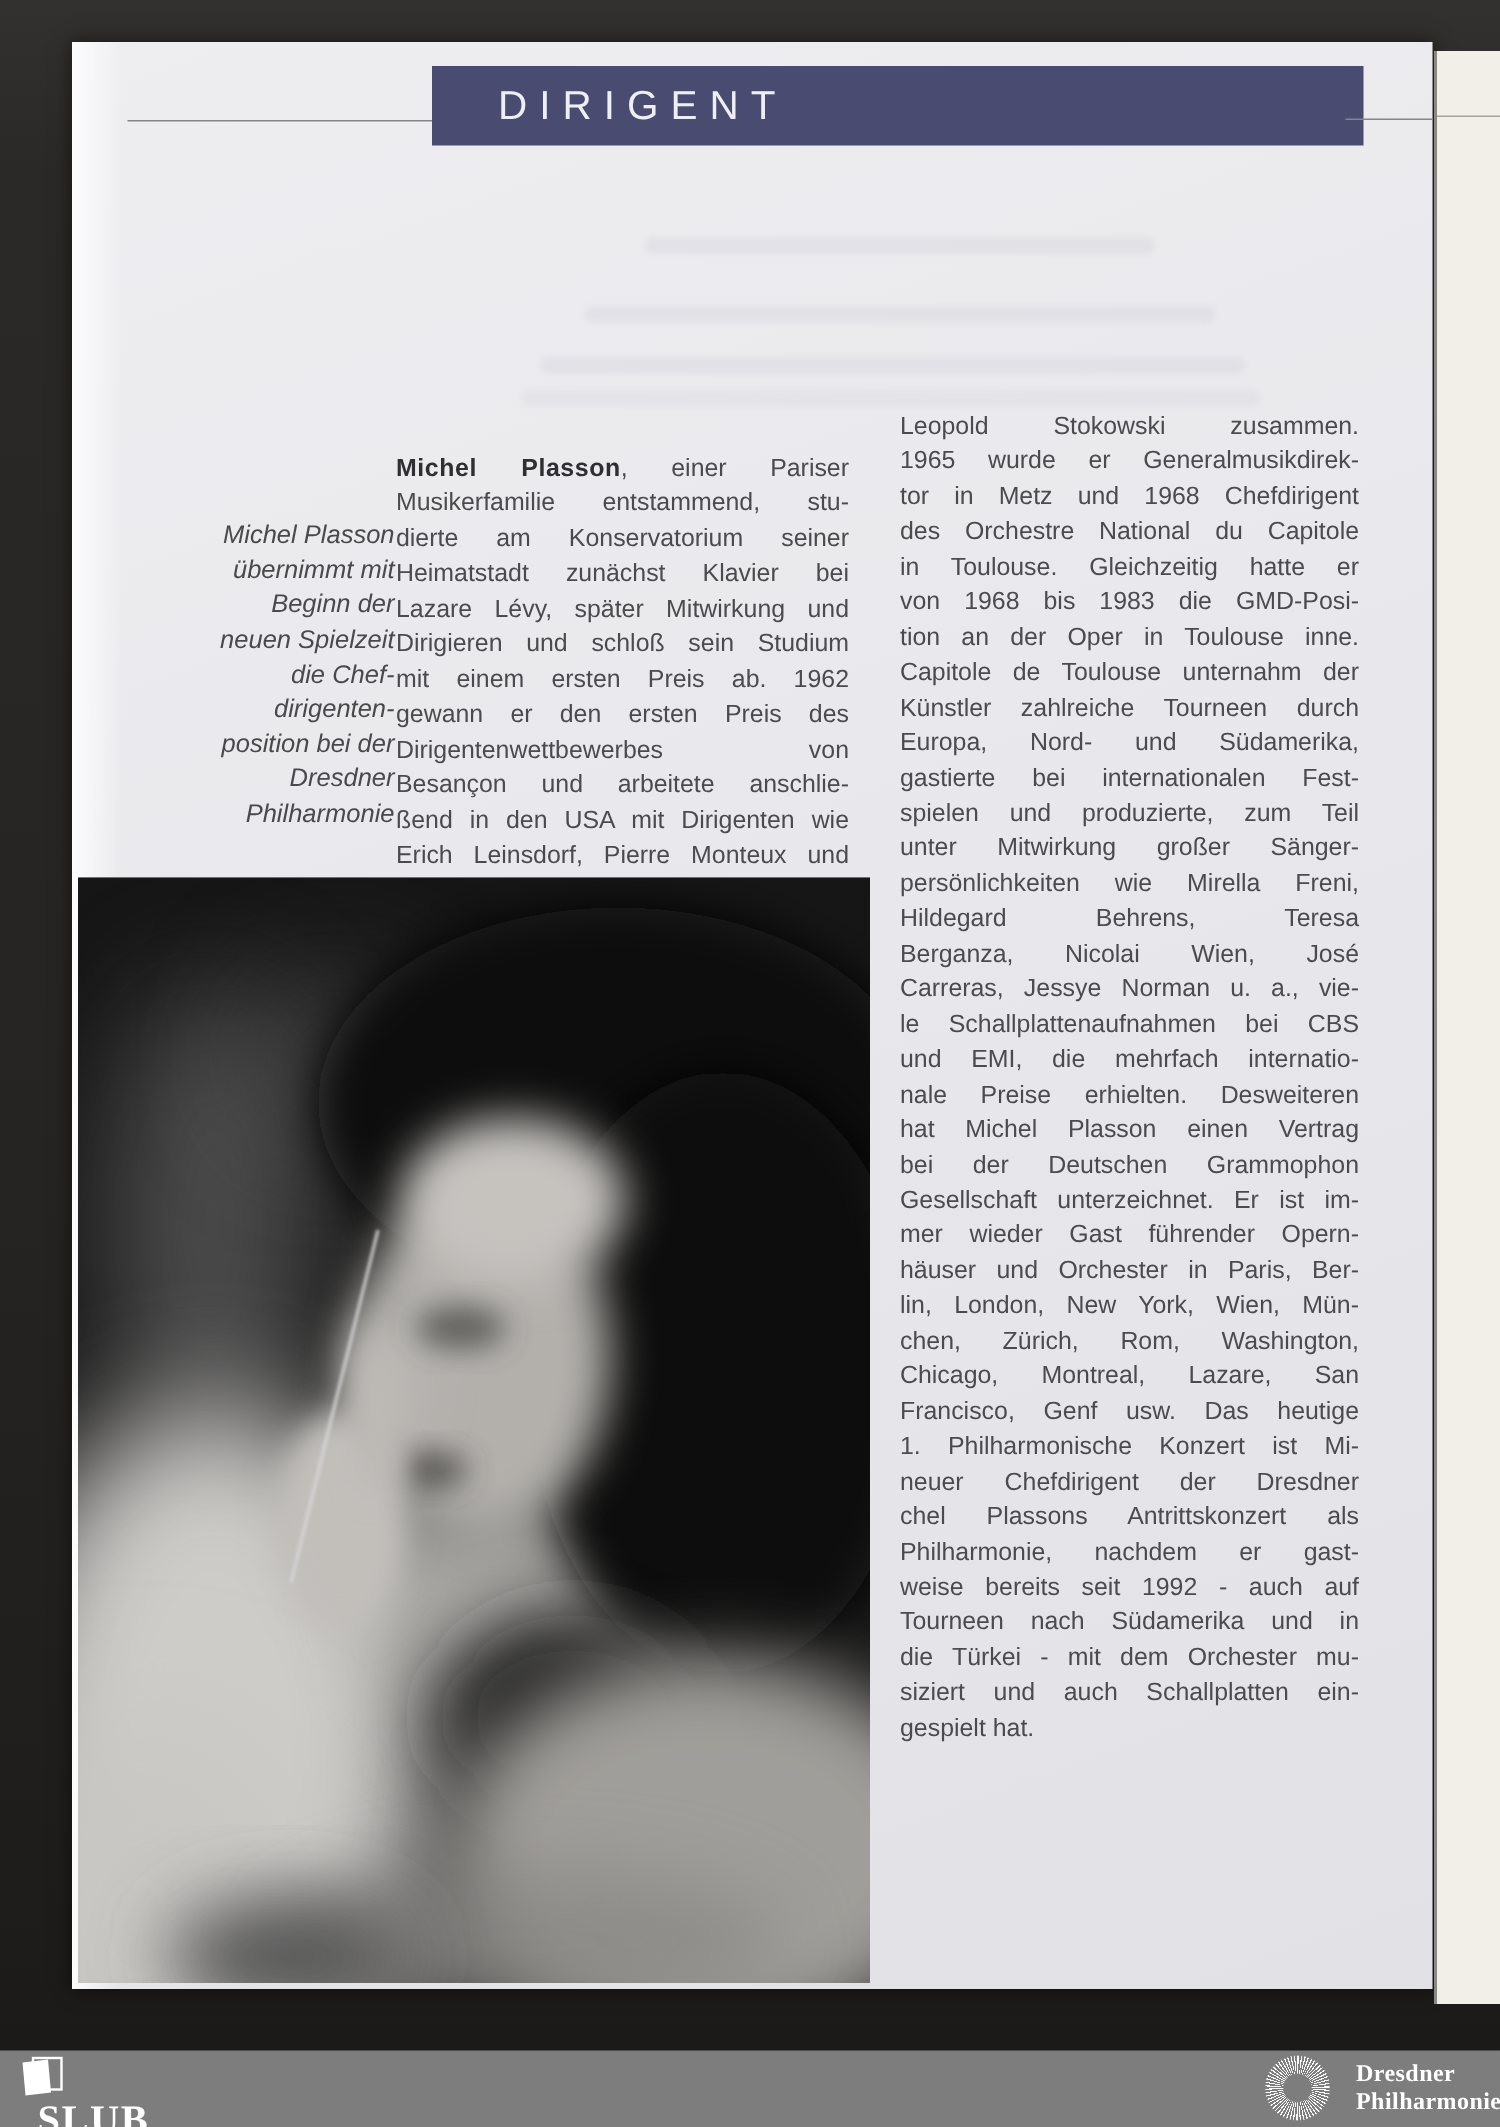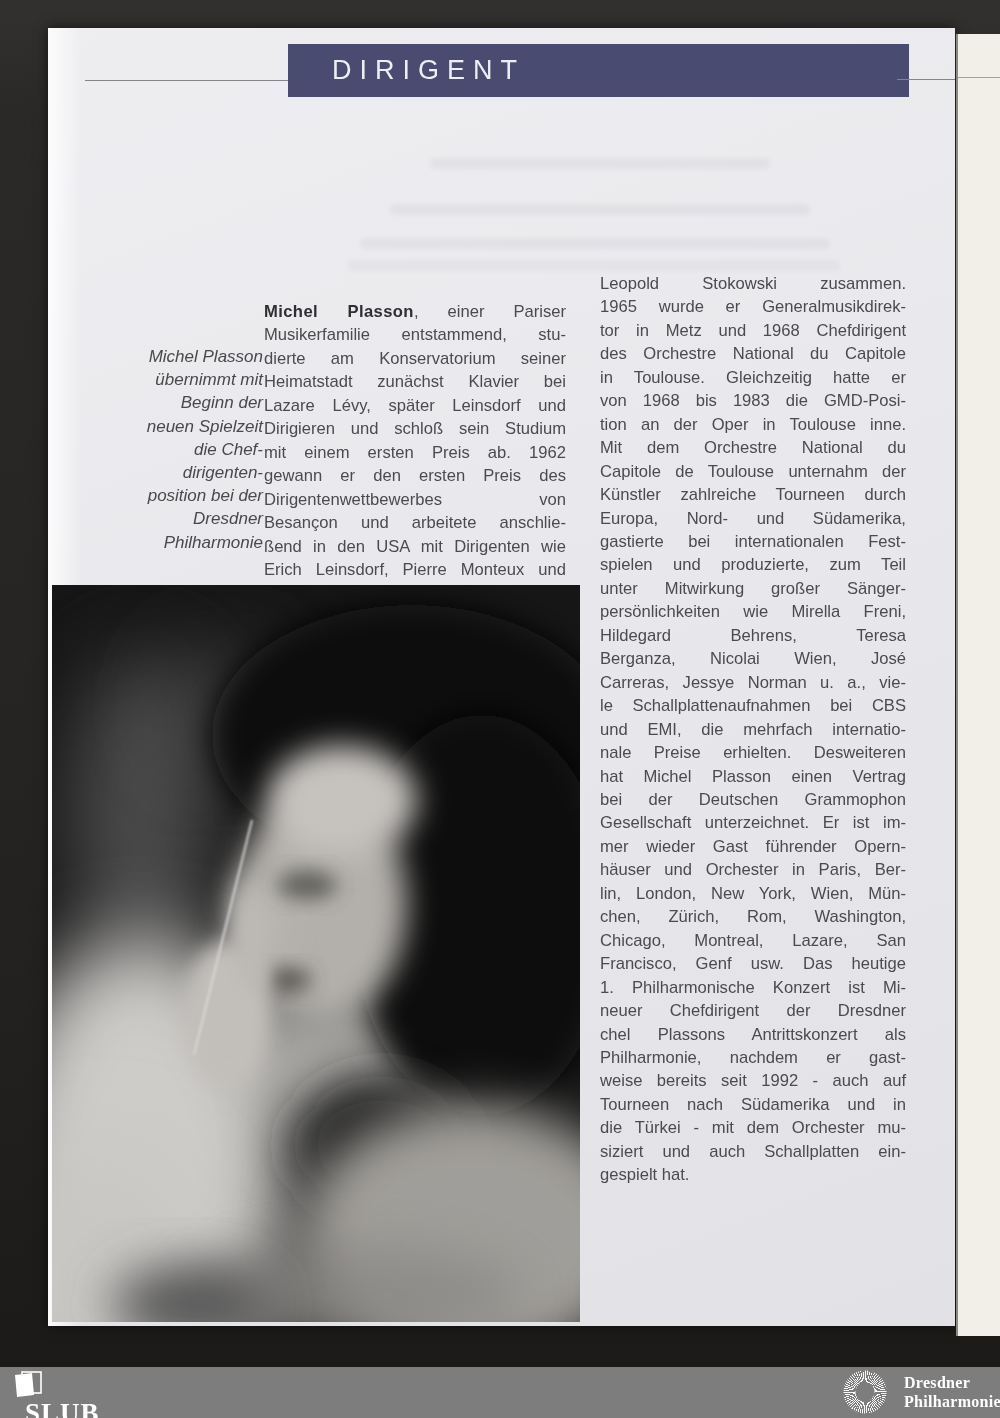--- a/index.html
+++ b/index.html
@@ -111,41 +111,40 @@
     </div>
 
   <div class="col col1">
     <div class="line lead">
       <span class="bold">Michel Plasson</span><span>, einer Pariser</span>
     </div>
     <div class="lines">
         <div class="line">Musikerfamilie entstammend, stu-</div>
         <div class="line">dierte am Konservatorium seiner</div>
         <div class="line">Heimatstadt zunächst Klavier bei</div>
-        <div class="line">Lazare Lévy, später Leinsdorf und</div>
+        <div class="line">Lazare Lévy, später Mitwirkung und</div>
         <div class="line">Dirigieren und schloß sein Studium</div>
         <div class="line">mit einem ersten Preis ab. 1962</div>
         <div class="line">gewann er den ersten Preis des</div>
         <div class="line">Dirigentenwettbewerbes von</div>
         <div class="line">Besançon und arbeitete anschlie-</div>
         <div class="line">ßend in den USA mit Dirigenten wie</div>
         <div class="line">Erich Leinsdorf, Pierre Monteux und</div>
       </div>
   </div>
 
   <div class="col col2">
     <div class="lines">
         <div class="line">Leopold Stokowski zusammen.</div>
         <div class="line">1965 wurde er Generalmusikdirek-</div>
         <div class="line">tor in Metz und 1968 Chefdirigent</div>
         <div class="line">des Orchestre National du Capitole</div>
         <div class="line">in Toulouse. Gleichzeitig hatte er</div>
         <div class="line">von 1968 bis 1983 die GMD-Posi-</div>
         <div class="line">tion an der Oper in Toulouse inne.</div>
-        <div class="line">Mit dem Orchestre National du</div>
         <div class="line">Capitole de Toulouse unternahm der</div>
         <div class="line">Künstler zahlreiche Tourneen durch</div>
         <div class="line">Europa, Nord- und Südamerika,</div>
         <div class="line">gastierte bei internationalen Fest-</div>
         <div class="line">spielen und produzierte, zum Teil</div>
         <div class="line">unter Mitwirkung großer Sänger-</div>
         <div class="line">persönlichkeiten wie Mirella Freni,</div>
         <div class="line">Hildegard Behrens, Teresa</div>
         <div class="line">Berganza, Nicolai Wien, José</div>
         <div class="line">Carreras, Jessye Norman u. a., vie-</div>

